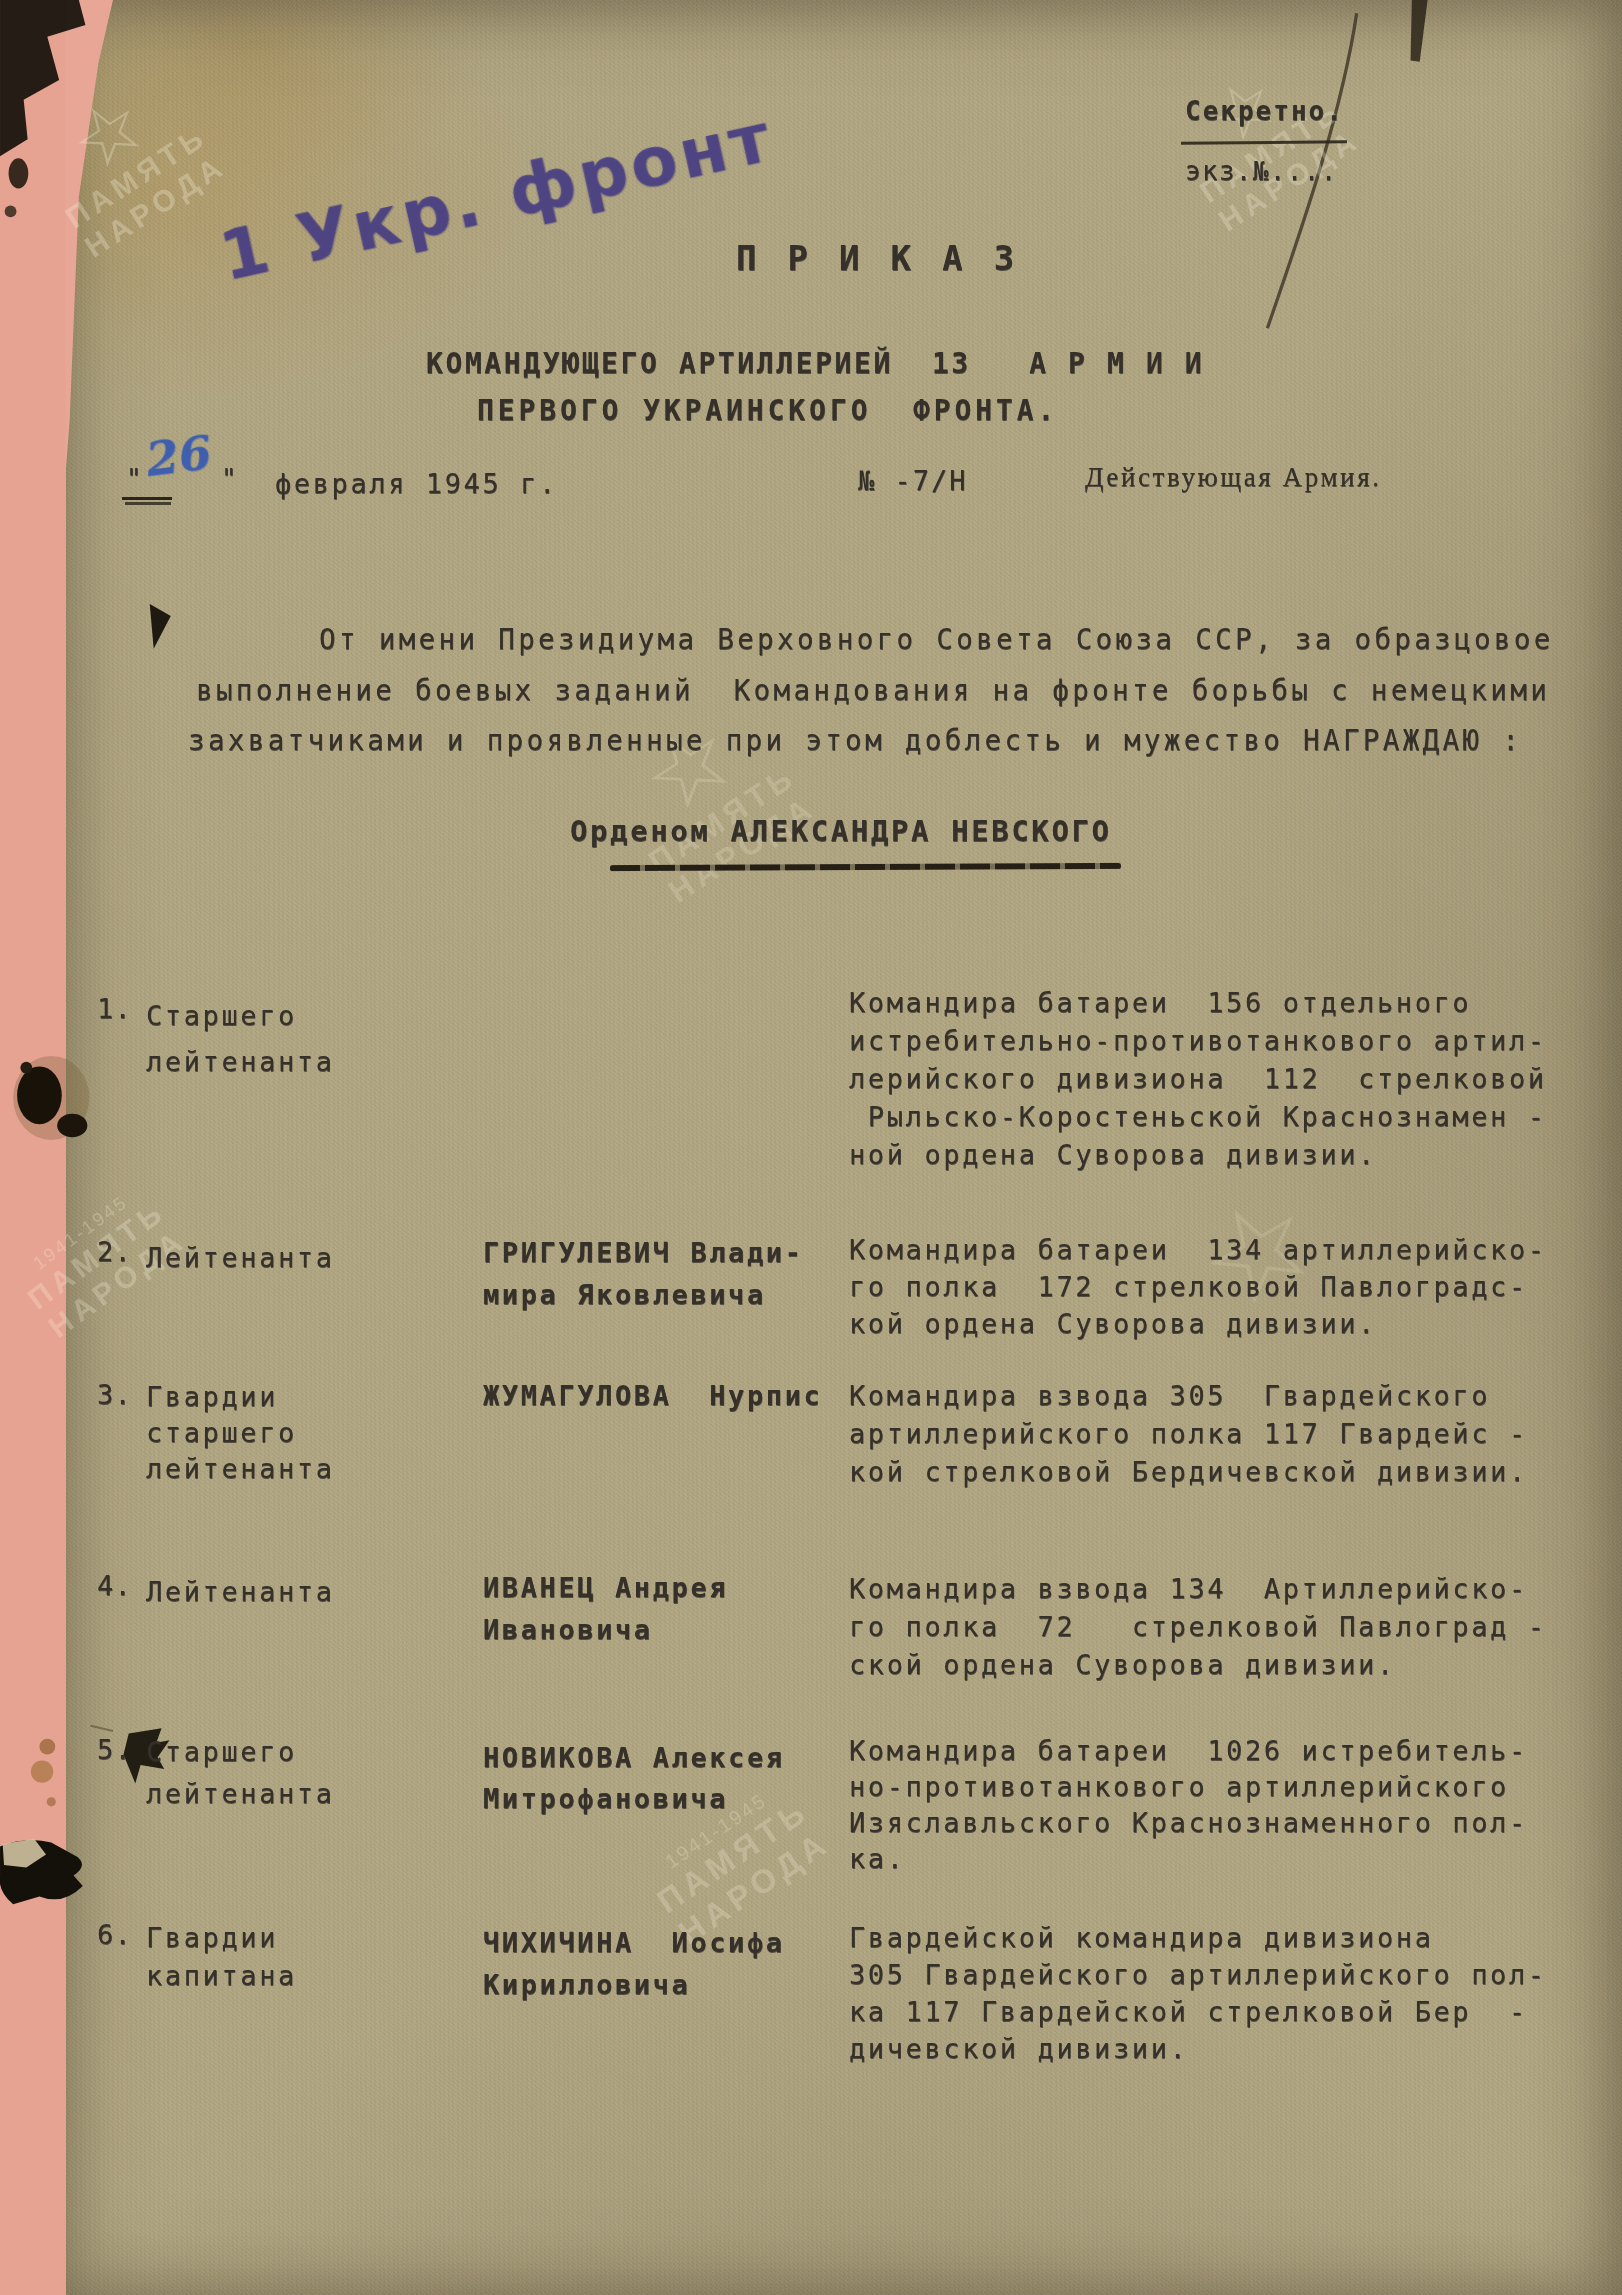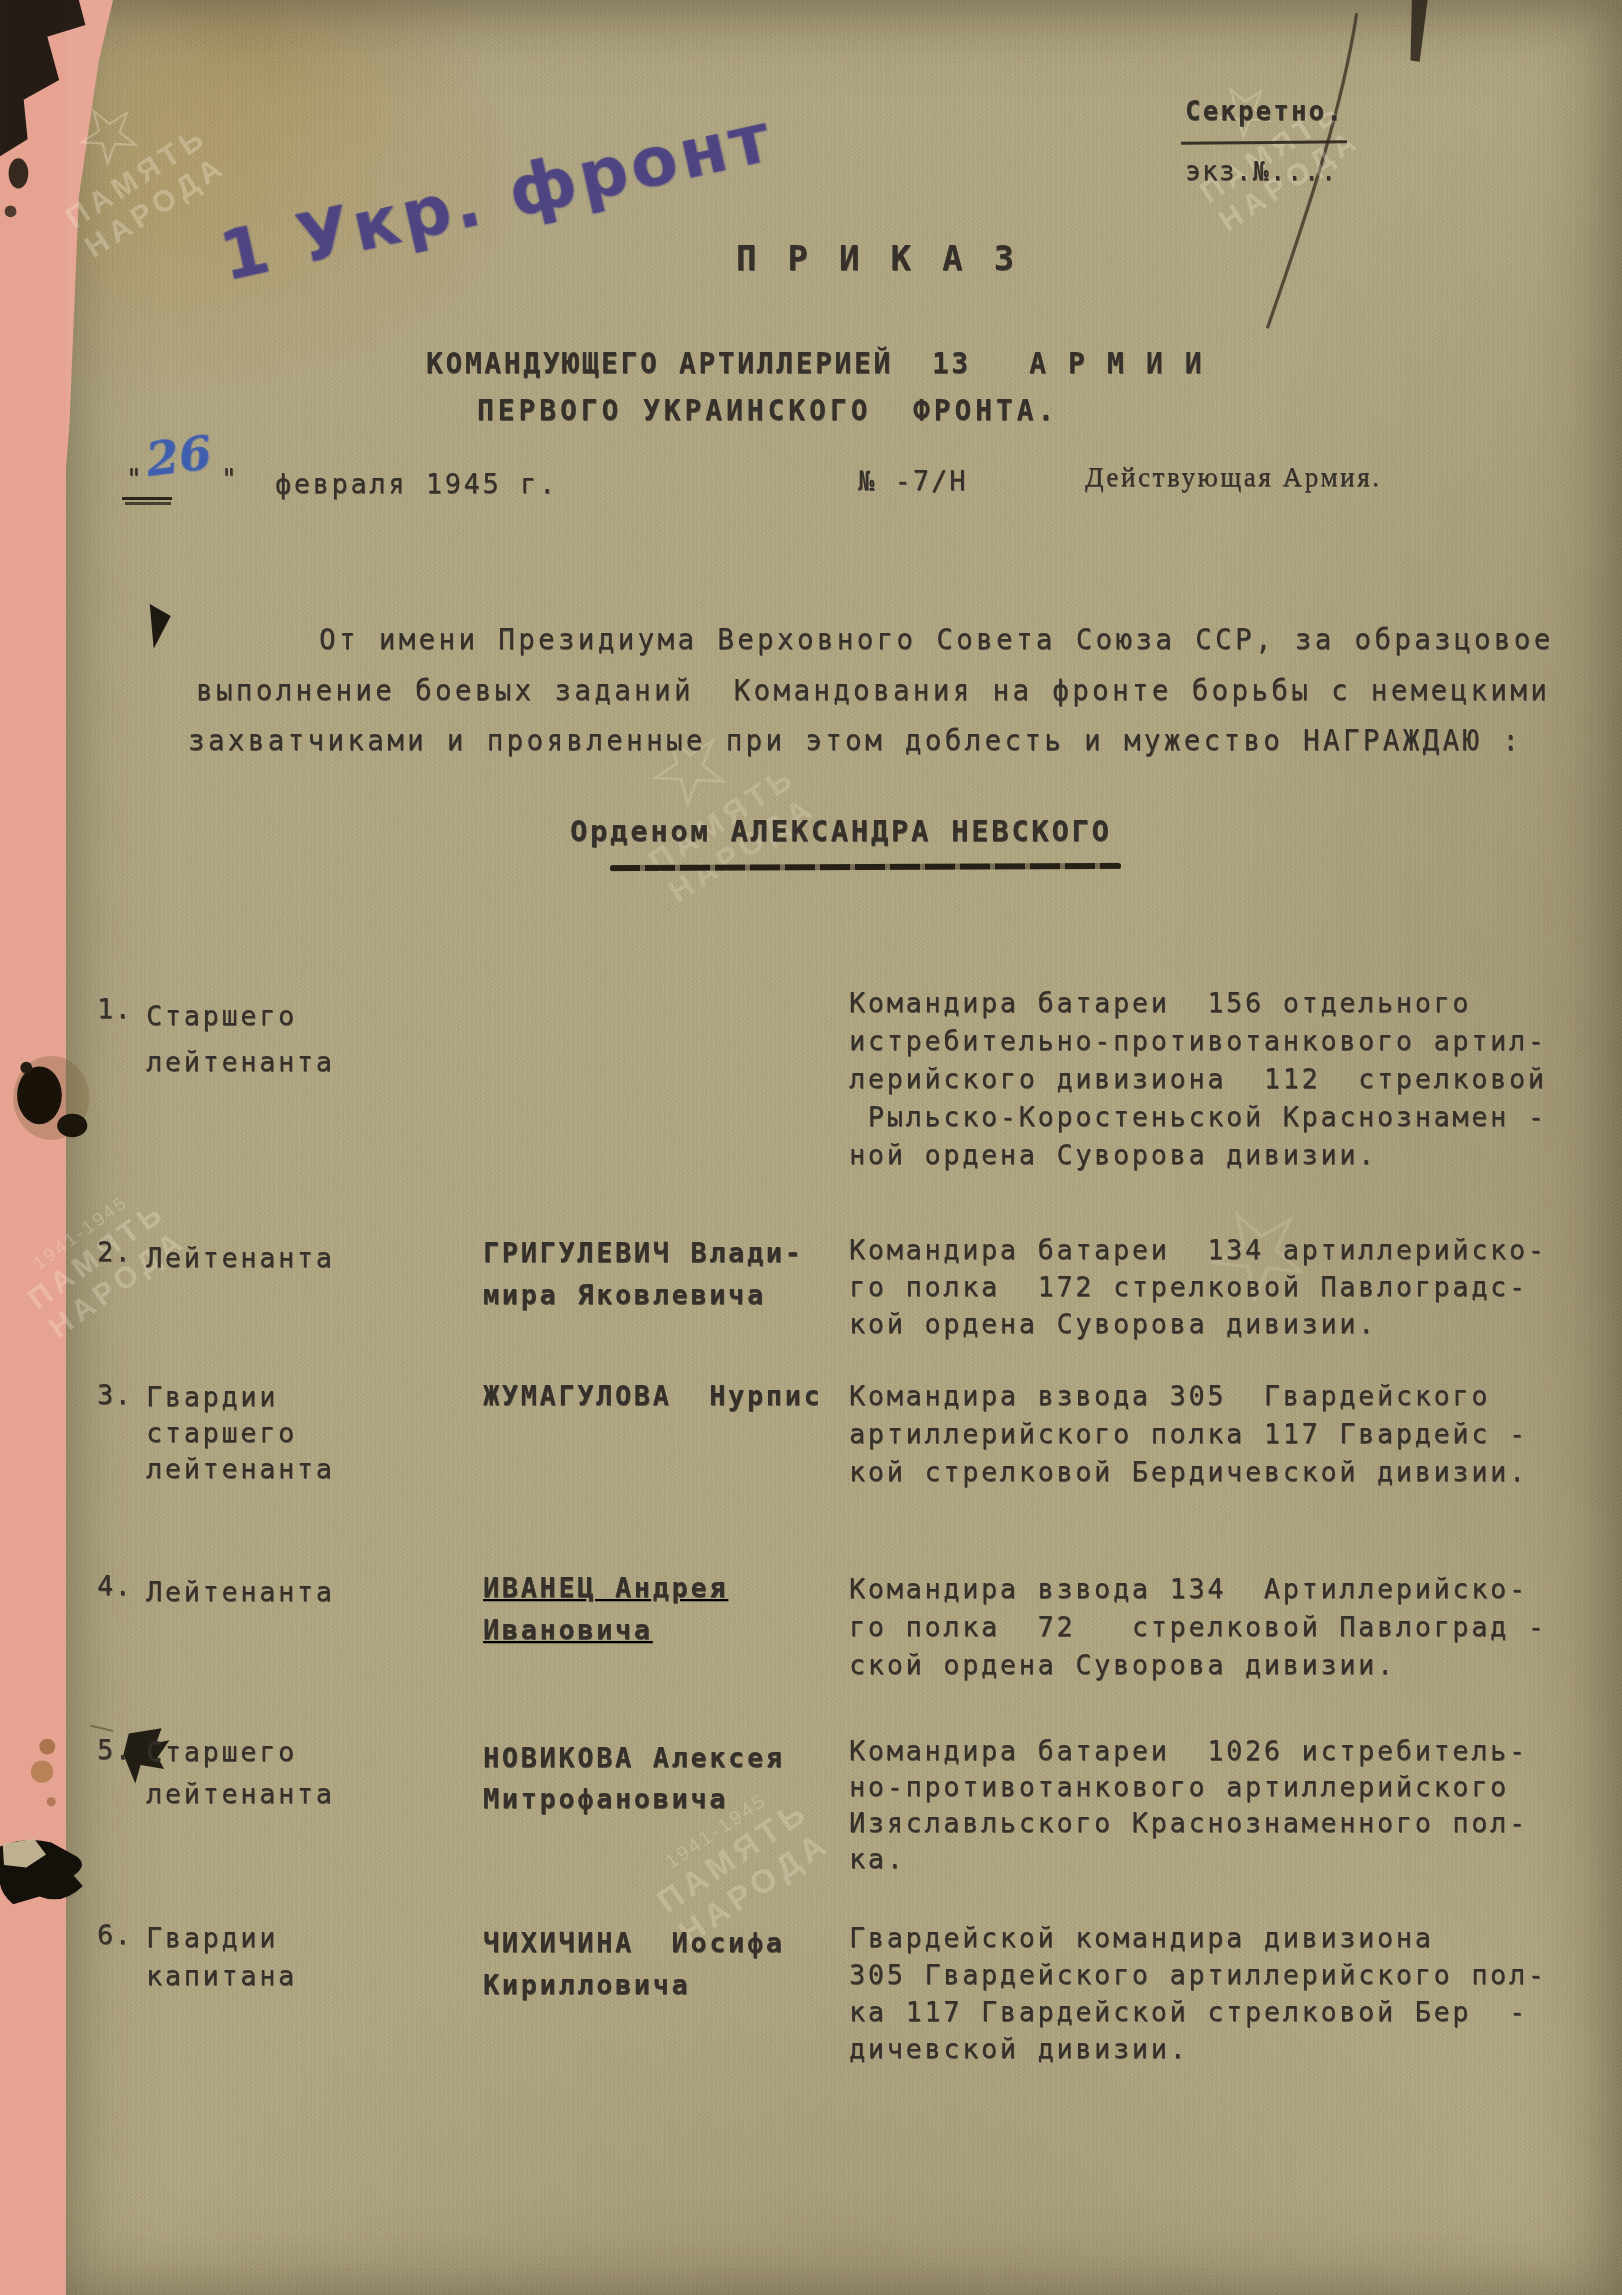--- a/index.html
+++ b/index.html
@@ -203,21 +203,21 @@
   <div class="block" style="left:849px;top:1377px;line-height:38px;">
     <div class="line desc">Командира взвода 305  Гвардейского</div>
     <div class="line desc">артиллерийского полка 117 Гвардейс -</div>
     <div class="line desc">кой стрелковой Бердичевской дивизии.</div>
   </div>
 
   <div class="block num typed" style="left:97px;top:1570px;">4.</div>
   <div class="block" style="left:146px;top:1570px;line-height:43px;">
     <div class="line rank">Лейтенанта</div>
   </div>
-  <div class="block" style="left:483px;top:1567px;line-height:42px;text-decoration:underline;">
+  <div class="block" style="left:483px;top:1567px;line-height:42px;">
     <div class="line name">ИВАНЕЦ Андрея</div>
     <div class="line name">Ивановича</div>
   </div>
   <div class="block" style="left:849px;top:1570px;line-height:38px;">
     <div class="line desc">Командира взвода 134  Артиллерийско-</div>
     <div class="line desc">го полка  72   стрелковой Павлоград -</div>
     <div class="line desc">ской ордена Суворова дивизии.</div>
   </div>
 
   <div class="block num typed" style="left:97px;top:1734px;">5.</div>

